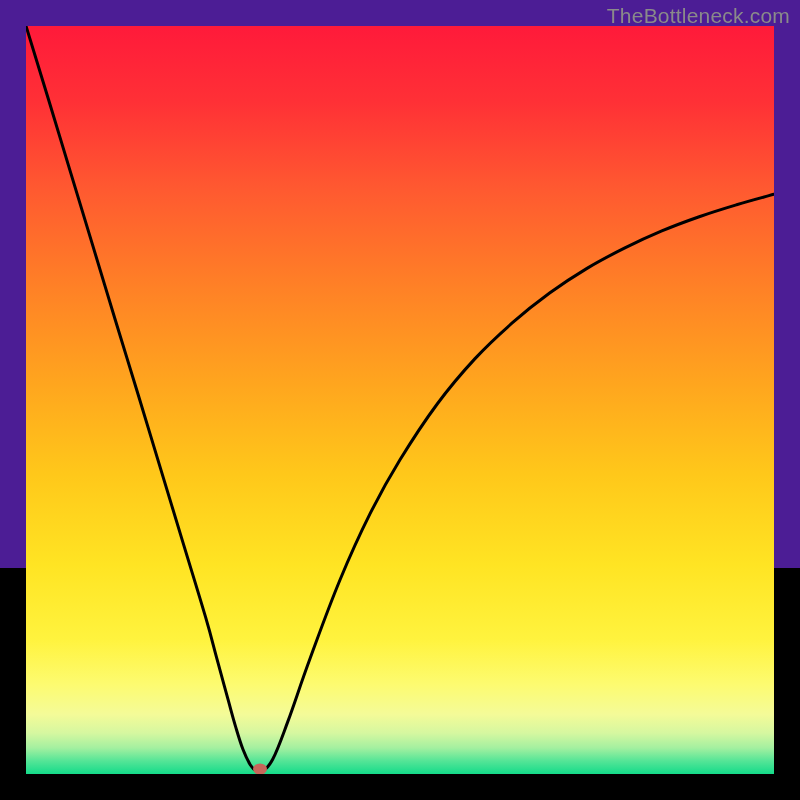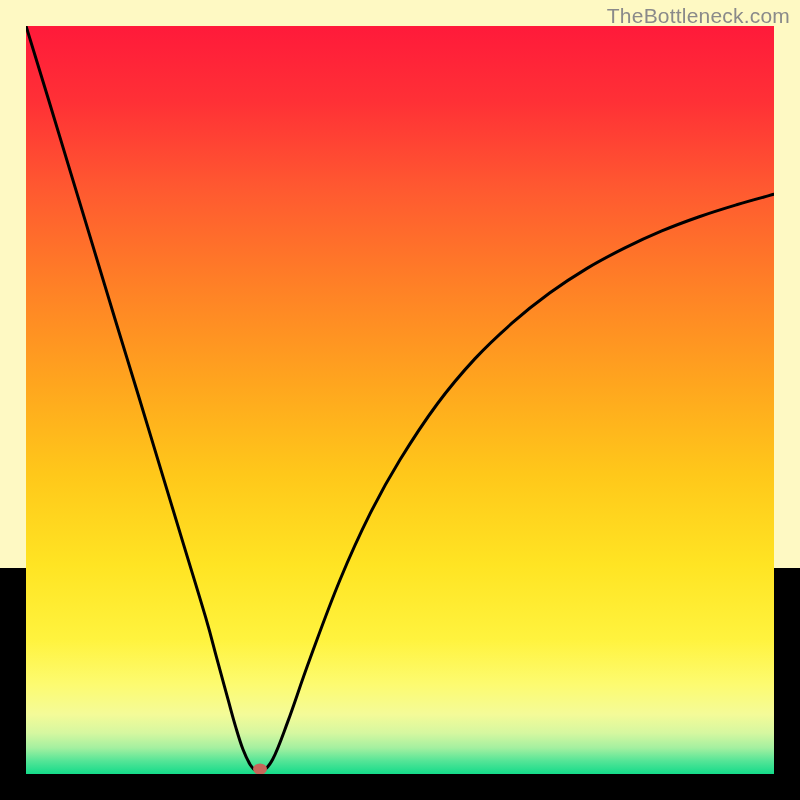--- a/index.html
+++ b/index.html
@@ -10,21 +10,21 @@
     background: #000;
     overflow: hidden;
     font-family: Arial, Helvetica, sans-serif;
   }
   .frame {
     position: absolute;
     left: 0;
     top: 0;
     width: 800px;
     height: 568px;
-    background: #fef9c3;
+    background: #4c1d95;
   }
   .plot-area {
     position: absolute;
     left: 26px;
     top: 26px;
     width: 748px;
     height: 748px;
     overflow: hidden;
   }
   .gradient {

